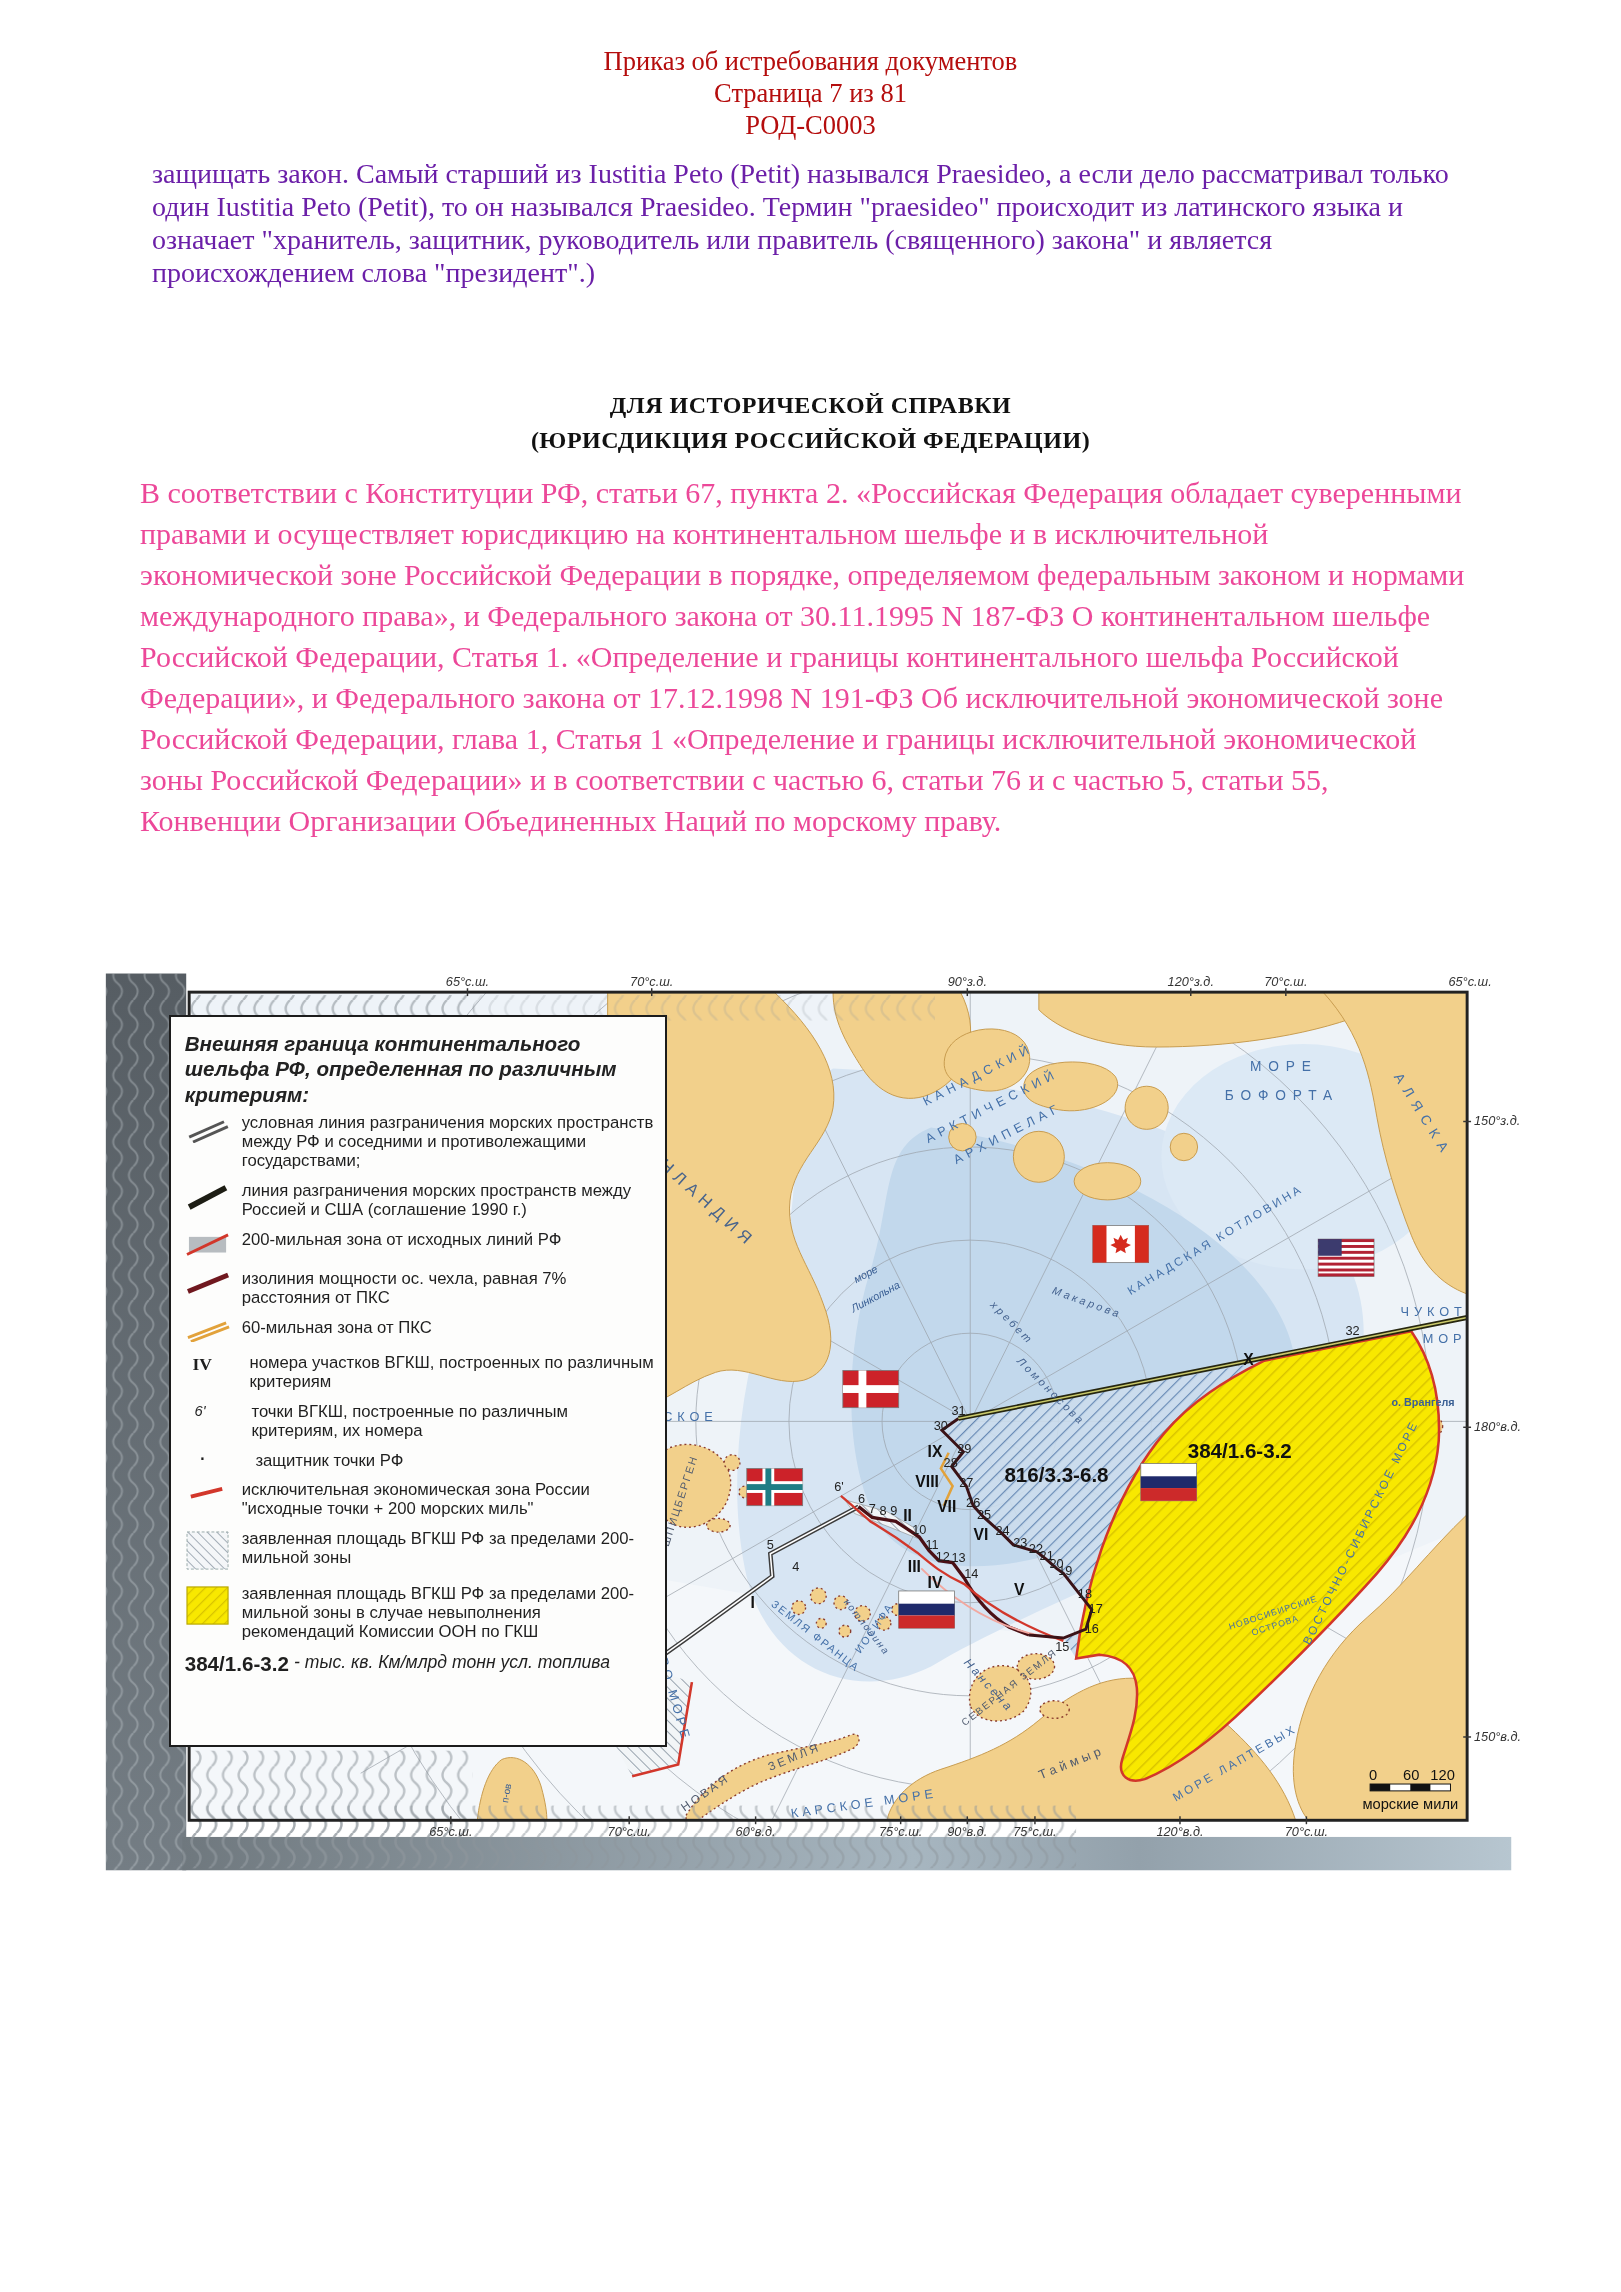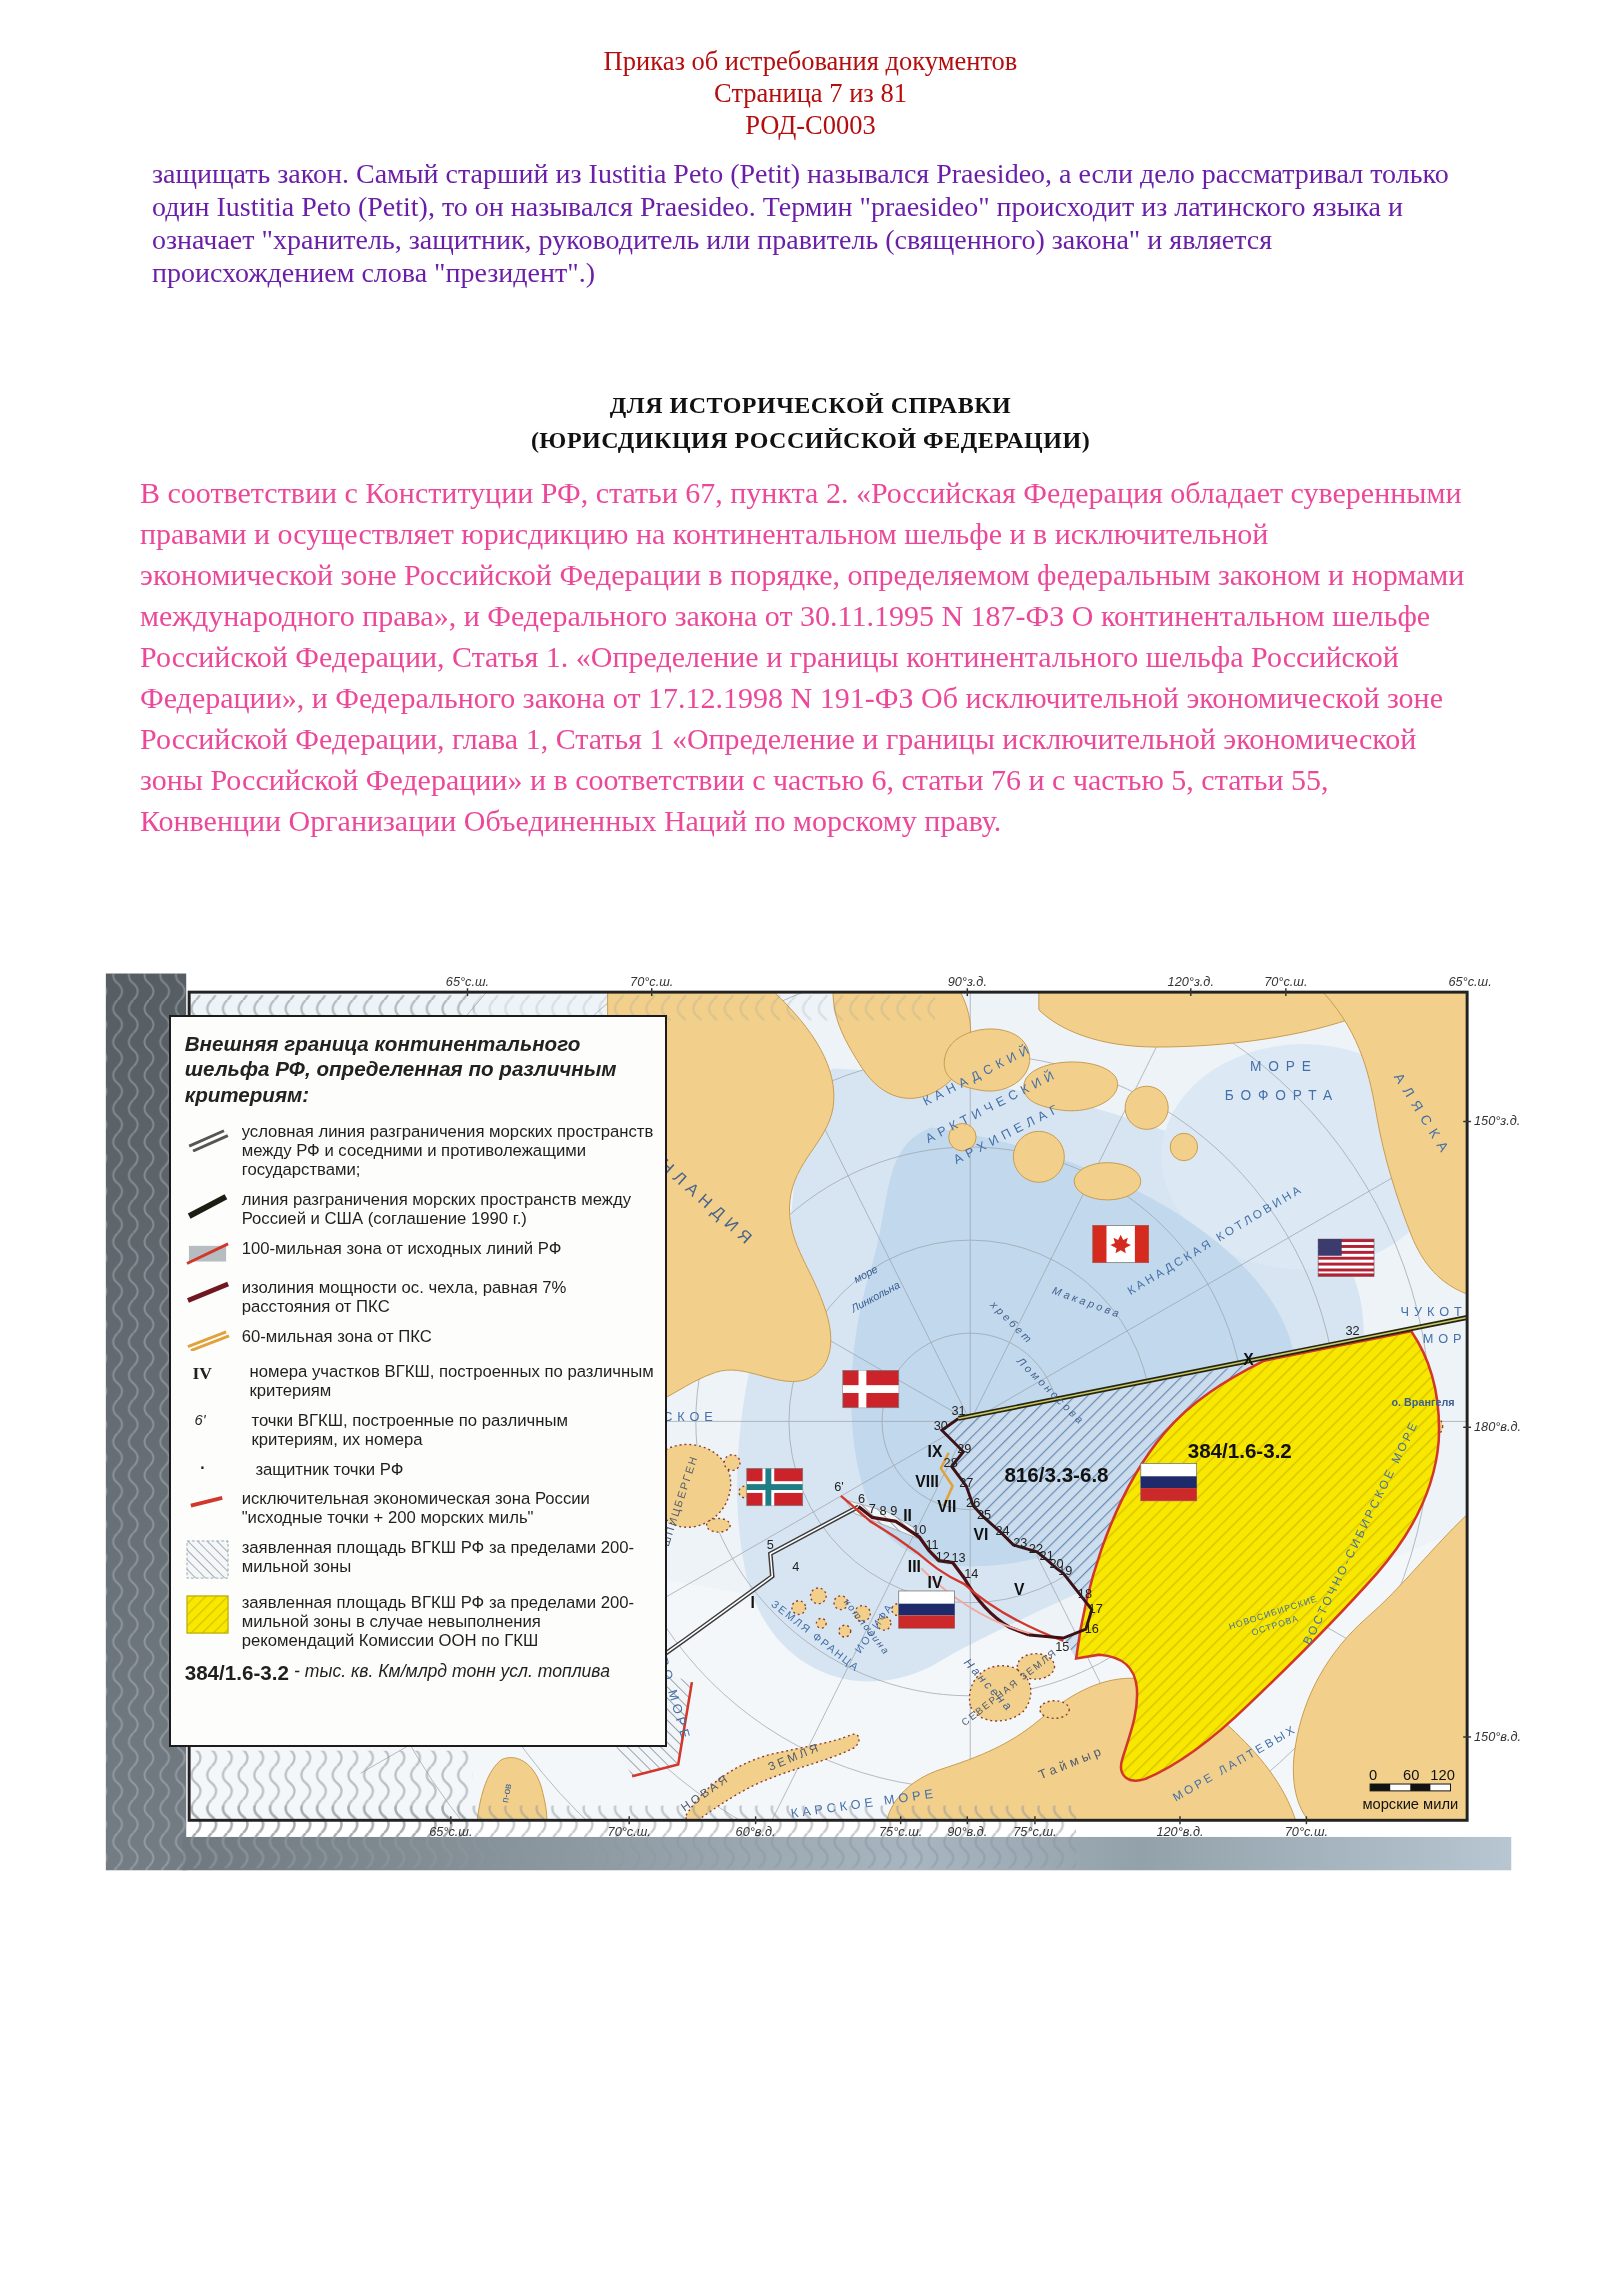--- a/index.html
+++ b/index.html
@@ -25,21 +25,21 @@
   }
   
   .figure{position:absolute;left:0;top:0;width:1621px;height:2293px;pointer-events:none;}
   svg text{font-family:"Liberation Sans", sans-serif;}
   .legend-box{
     position:absolute;left:169px;top:1015px;width:498px;height:732px;
     background:#fdfdfc;border:2.9px solid #1c1c1c;box-sizing:border-box;
     font-family:"Liberation Sans", sans-serif;color:#1f1f1f;
     padding:13.7px 9.8px 7.8px 13.7px;z-index:5;overflow:hidden;
   }
-  .legend-title{font-weight:bold;font-style:italic;font-size:20.6px;line-height:25.5px;margin-bottom:15px;color:#222;}
+  .legend-title{font-weight:bold;font-style:italic;font-size:20.6px;line-height:25.5px;margin-bottom:6px;color:#222;}
   .legend-row{display:flex;margin-bottom:10.8px;}
   .legend-sym{flex:0 0 57px;display:flex;align-items:flex-start;justify-content:flex-start;padding-top:1px;}
   .legend-text{flex:1;font-size:16.7px;line-height:19px;}
   .legend-roman{font-family:"Liberation Serif",serif;font-weight:bold;font-size:17.6px;padding-left:7.8px;}
   .legend-pt{font-size:14.7px;padding-left:9.8px;font-style:italic;}
   .legend-dot{font-size:23.5px;line-height:11.8px;padding-left:13.7px;}
   .legend-ratio-row{margin-top:3.9px;font-size:18.6px;}
   .legend-ratio-num{font-weight:bold;font-size:20.6px;font-family:"Liberation Sans",sans-serif;}
   .legend-ratio-text{font-size:17.6px;font-style:italic;}
 </style>
@@ -428,21 +428,21 @@
       <span class="legend-text">линия разграничения морских пространств между Россией и США (соглашение 1990 г.)</span>
     </div>
 
     <div class="legend-row">
       <span class="legend-sym">
         <svg width="47" height="27.4" viewBox="0 0 48 28">
             <rect x="4" y="6" width="38" height="16" fill="#b7bcc0"></rect>
             <line x1="2" y1="24" x2="44" y2="4" stroke="#d2372b" stroke-width="3"></line>
           </svg>
       </span>
-      <span class="legend-text">100-мильная зона от исходных линий РФ</span>
+      <span class="legend-text">200-мильная зона от исходных линий РФ</span>
     </div>
 
     <div class="legend-row">
       <span class="legend-sym">
         <svg width="47" height="25.5" viewBox="0 0 48 26">
             <line x1="3" y1="22" x2="44" y2="5" stroke="#70181f" stroke-width="5"></line>
           </svg>
       </span>
       <span class="legend-text">изолиния мощности ос. чехла, равная 7% расстояния от ПКС</span>
     </div>

